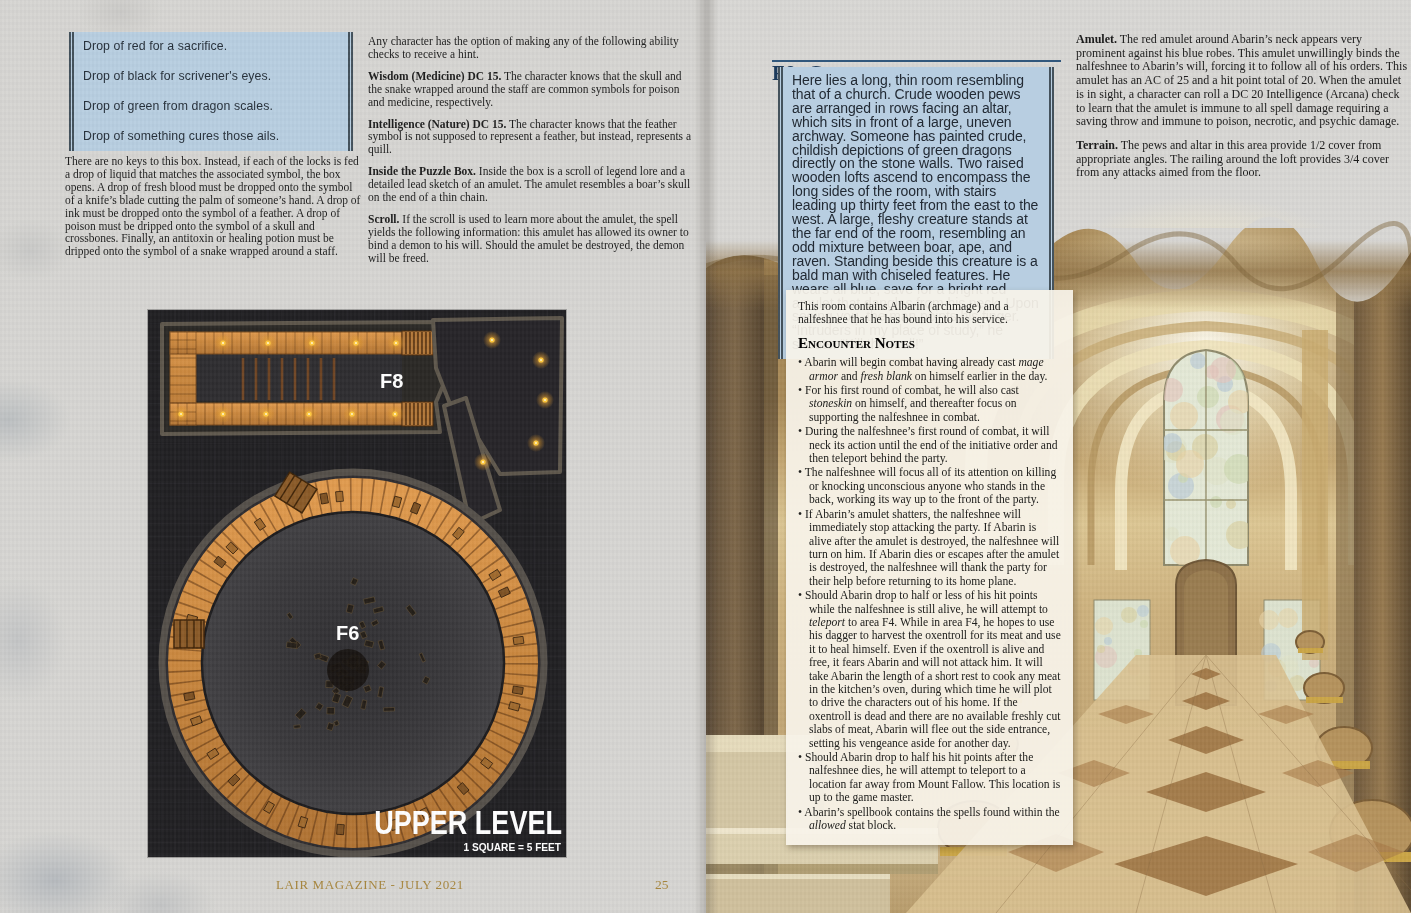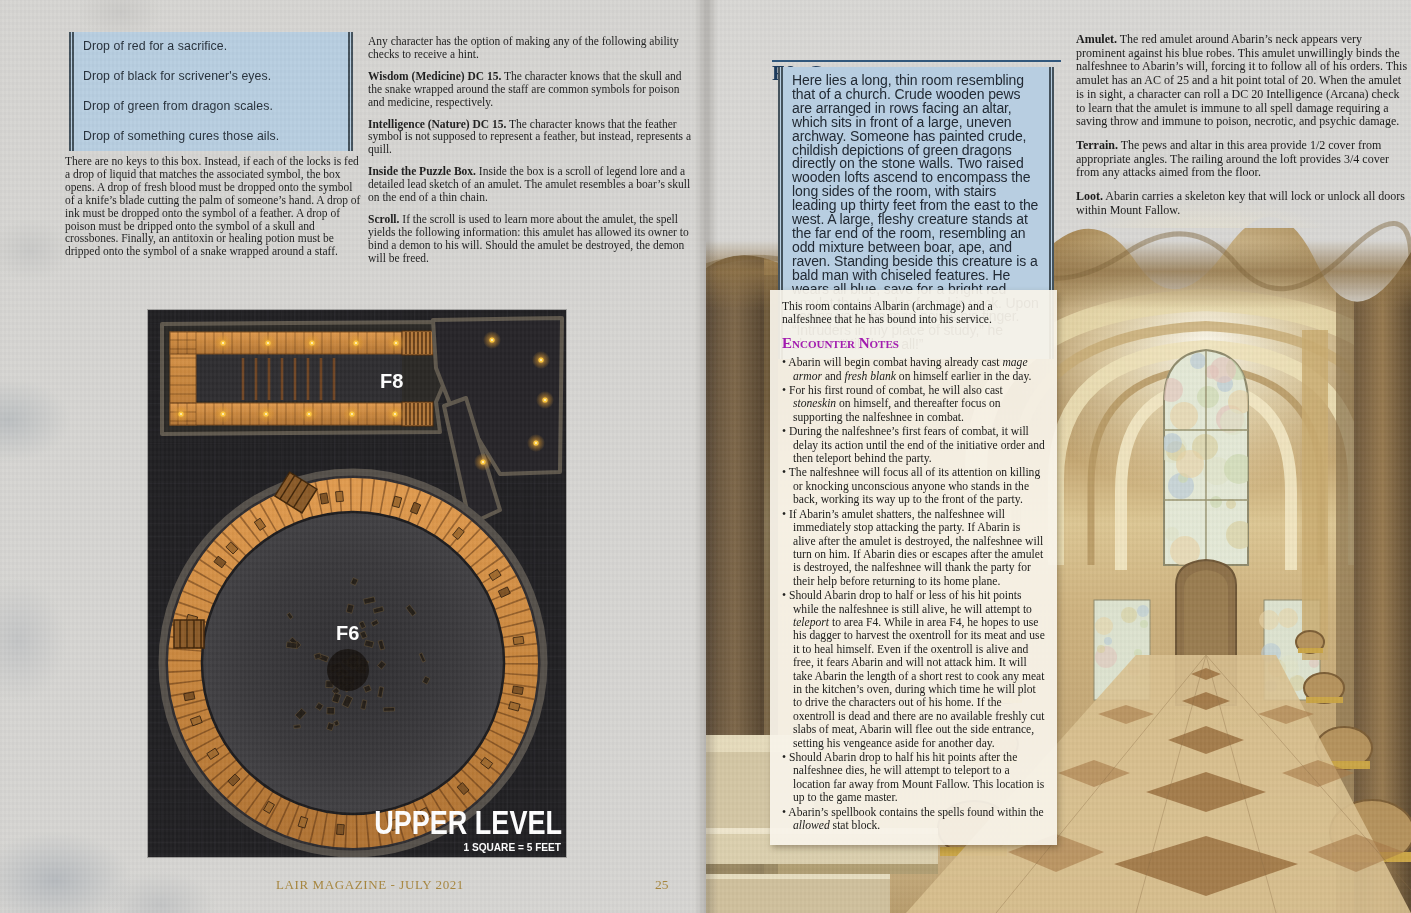--- a/index.html
+++ b/index.html
@@ -40,25 +40,25 @@
   
   #rightpage{position:absolute;left:706px;top:0;width:705px;height:913px;background:#d8d7d4;}
   #photo{position:absolute;left:0;top:0;width:705px;height:913px;}
   .rp-text{position:absolute;z-index:6;margin-top:28px;}
   .section-head{font-variant:small-caps;font-weight:bold;font-size:21px;color:#1d3b5c;letter-spacing:.4px;}
   .head-rule{position:absolute;left:66px;top:60px;width:289px;height:2px;background:#31577c;z-index:6;}
   .readaloud{position:absolute;left:72px;top:67px;width:248px;background:#b8cee1;
     border-left:5px double #44525c;border-right:5px double #44525c;
     padding:7px 9px;font-family:"Liberation Sans",sans-serif;font-size:14px;
     line-height:13.9px;letter-spacing:-.1px;color:#222a34;z-index:6;}
-  .encounter{position:absolute;left:64px;top:290px;width:263px;background:rgba(247,243,233,.93);
+  .encounter{position:absolute;left:80px;top:290px;width:263px;background:rgba(247,243,233,.93);
     padding:10px 12px 12px 12px;z-index:6;box-shadow:2px 3px 6px rgba(60,45,25,.35);
     font-size:11.6px;line-height:13.4px;color:#20201e;}
   .encounter .intro{margin:0 0 10px 0;}
-  .enc-head{font-variant:small-caps;font-weight:bold;font-size:15px;color:#a21caf;margin:0 0 6px 0;}
+  .enc-head{font-variant:small-caps;font-weight:bold;font-size:15px;color:#000000;margin:0 0 6px 0;}
   ul.bullets{margin:0;padding:0;list-style:none;}
   ul.bullets li{margin:0 0 1px 0;padding-left:11px;text-indent:-11px;}
   ul.bullets li:before{content:"• ";}
   .col-b{position:absolute;left:370px;top:33px;width:334px;z-index:6;font-size:12px;line-height:13.7px;}
   .col-b p{margin:0 0 10px 0;}
 </style>
 </head>
 <body>
 
 <div id="spread">
@@ -568,28 +568,27 @@
     <div class="readaloud">
       <span>Here lies a long, thin room resembling that of a church. Crude wooden pews are arranged in rows facing an altar, which sits in front of a large, uneven archway. Someone has painted crude, childish depictions of green dragons directly on the stone walls. Two raised wooden lofts ascend to encompass the long sides of the room, with stairs leading up thirty feet from the east to the west. A large, fleshy creature stands at the far end of the room, resembling an odd mixture between boar, ape, and raven. Standing beside this creature is a bald man with chiseled features. He wears all blue, save for a bright red amulet that dangles from his neck. Upon seeing you, the man points his finger. “Intruders in my place of study,” he shouts. “Kill them all!”</span>
     </div>
 
     <div class="encounter">
       <p class="intro">This room contains Albarin (archmage) and a nalfeshnee that he has bound into his service.</p>
       <div class="enc-head">Encounter Notes</div>
       <ul class="bullets">
           <li><span>Abarin will begin combat having already cast </span><i>mage armor</i><span> and </span><i>fresh blank</i><span> on himself earlier in the day.</span></li>
           <li><span>For his first round of combat, he will also cast </span><i>stoneskin</i><span> on himself, and thereafter focus on supporting the nalfeshnee in combat.</span></li>
-          <li><span>During the nalfeshnee’s first fears of combat, it will delay its action until the end of the initiative order and then teleport behind the party.</span></li>
+          <li><span>During the nalfeshnee’s first round of combat, it will neck its action until the end of the initiative order and then teleport behind the party.</span></li>
           <li><span>The nalfeshnee will focus all of its attention on killing or knocking unconscious anyone who stands in the back, working its way up to the front of the party.</span></li>
           <li><span>If Abarin’s amulet shatters, the nalfeshnee will immediately stop attacking the party. If Abarin is alive after the amulet is destroyed, the nalfeshnee will turn on him. If Abarin dies or escapes after the amulet is destroyed, the nalfeshnee will thank the party for their help before returning to its home plane.</span></li>
           <li><span>Should Abarin drop to half or less of his hit points while the nalfeshnee is still alive, he will attempt to </span><i>teleport</i><span> to area F4. While in area F4, he hopes to use his dagger to harvest the oxentroll for its meat and use it to heal himself. Even if the oxentroll is alive and free, it fears Abarin and will not attack him.  It will take Abarin the length of a short rest to cook any meat in the kitchen’s oven, during which time he will plot to drive the characters out of his home. If the oxentroll is dead and there are no available freshly cut slabs of meat, Abarin will flee out the side entrance, setting his vengeance aside for another day.</span></li>
           <li><span>Should Abarin drop to half his hit points after the nalfeshnee dies, he will attempt to teleport to a location far away from Mount Fallow. This location is up to the game master.</span></li>
           <li><span>Abarin’s spellbook contains the spells found within the </span><i>allowed</i><span> stat block.</span></li>
         </ul>
     </div>
 
     <div class="col-b">
       <p><b class="lead">Amulet.</b><span> The red amulet around Abarin’s neck appears very prominent against his blue robes. This amulet unwillingly binds the nalfeshnee to Abarin’s will, forcing it to follow all of his orders. This amulet has an AC of 25 and a hit point total of 20. When the amulet is in sight, a character can roll a DC 20 Intelligence (Arcana) check to learn that the amulet is immune to all spell damage requiring a saving throw and immune to poison, necrotic, and psychic damage.</span></p>
       <p><b class="lead">Terrain.</b><span> The pews and altar in this area provide 1/2 cover from appropriate angles. The railing around the loft provides 3/4 cover from any attacks aimed from the floor.</span></p>
-      <p><b class="lead">Loot.</b><span>  Abarin carries a skeleton key that will lock or unlock all doors within Mount Fallow.</span></p>
     </div>
   </div>
 </div>
 
 </body></html>

